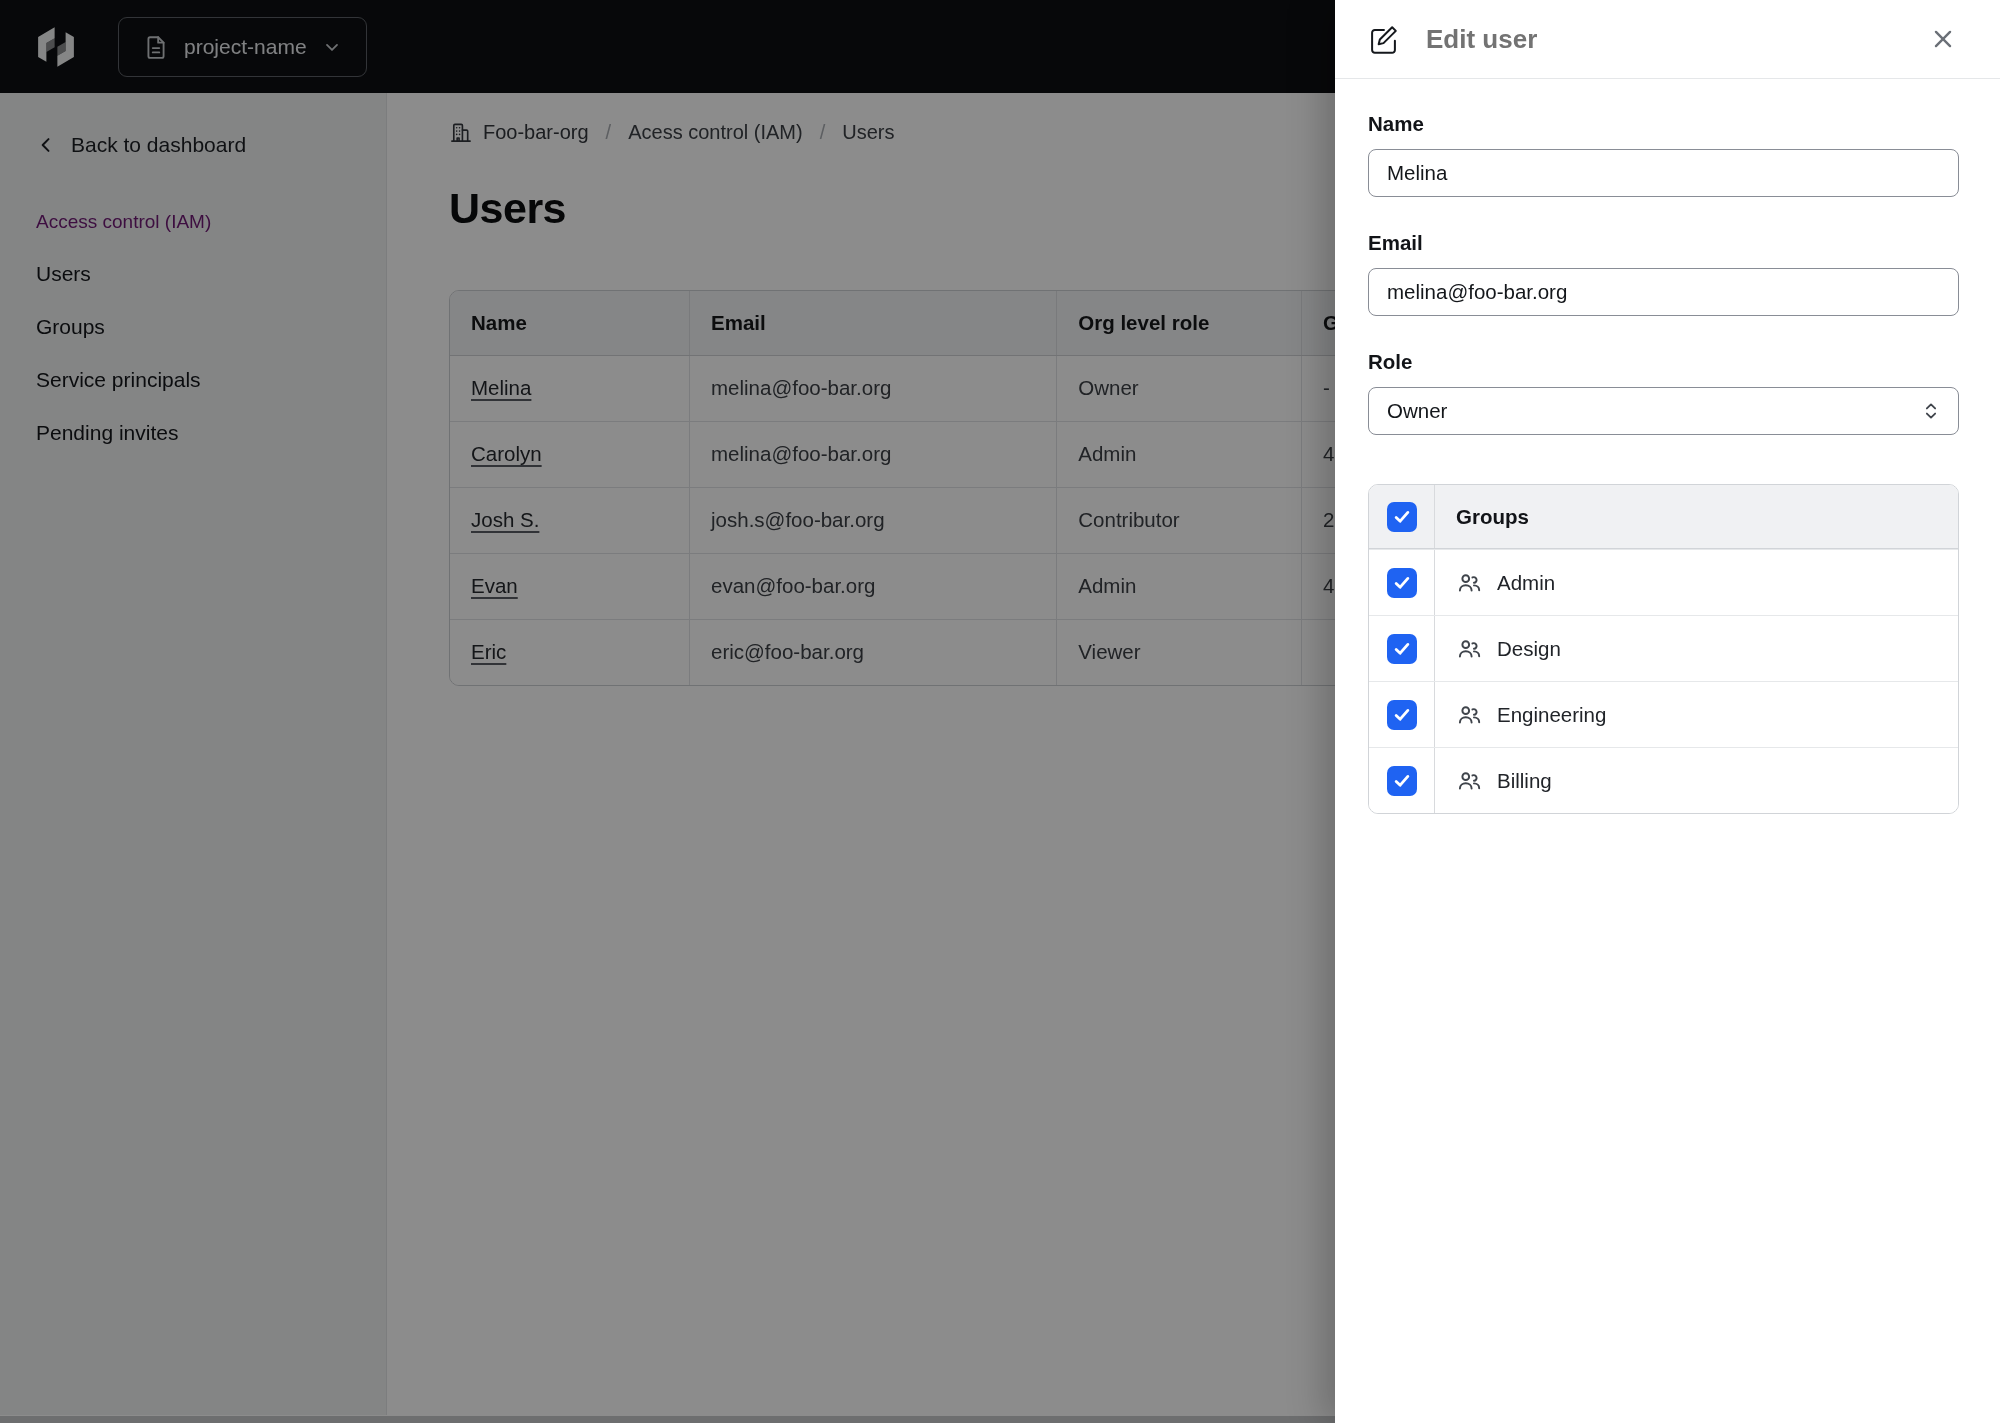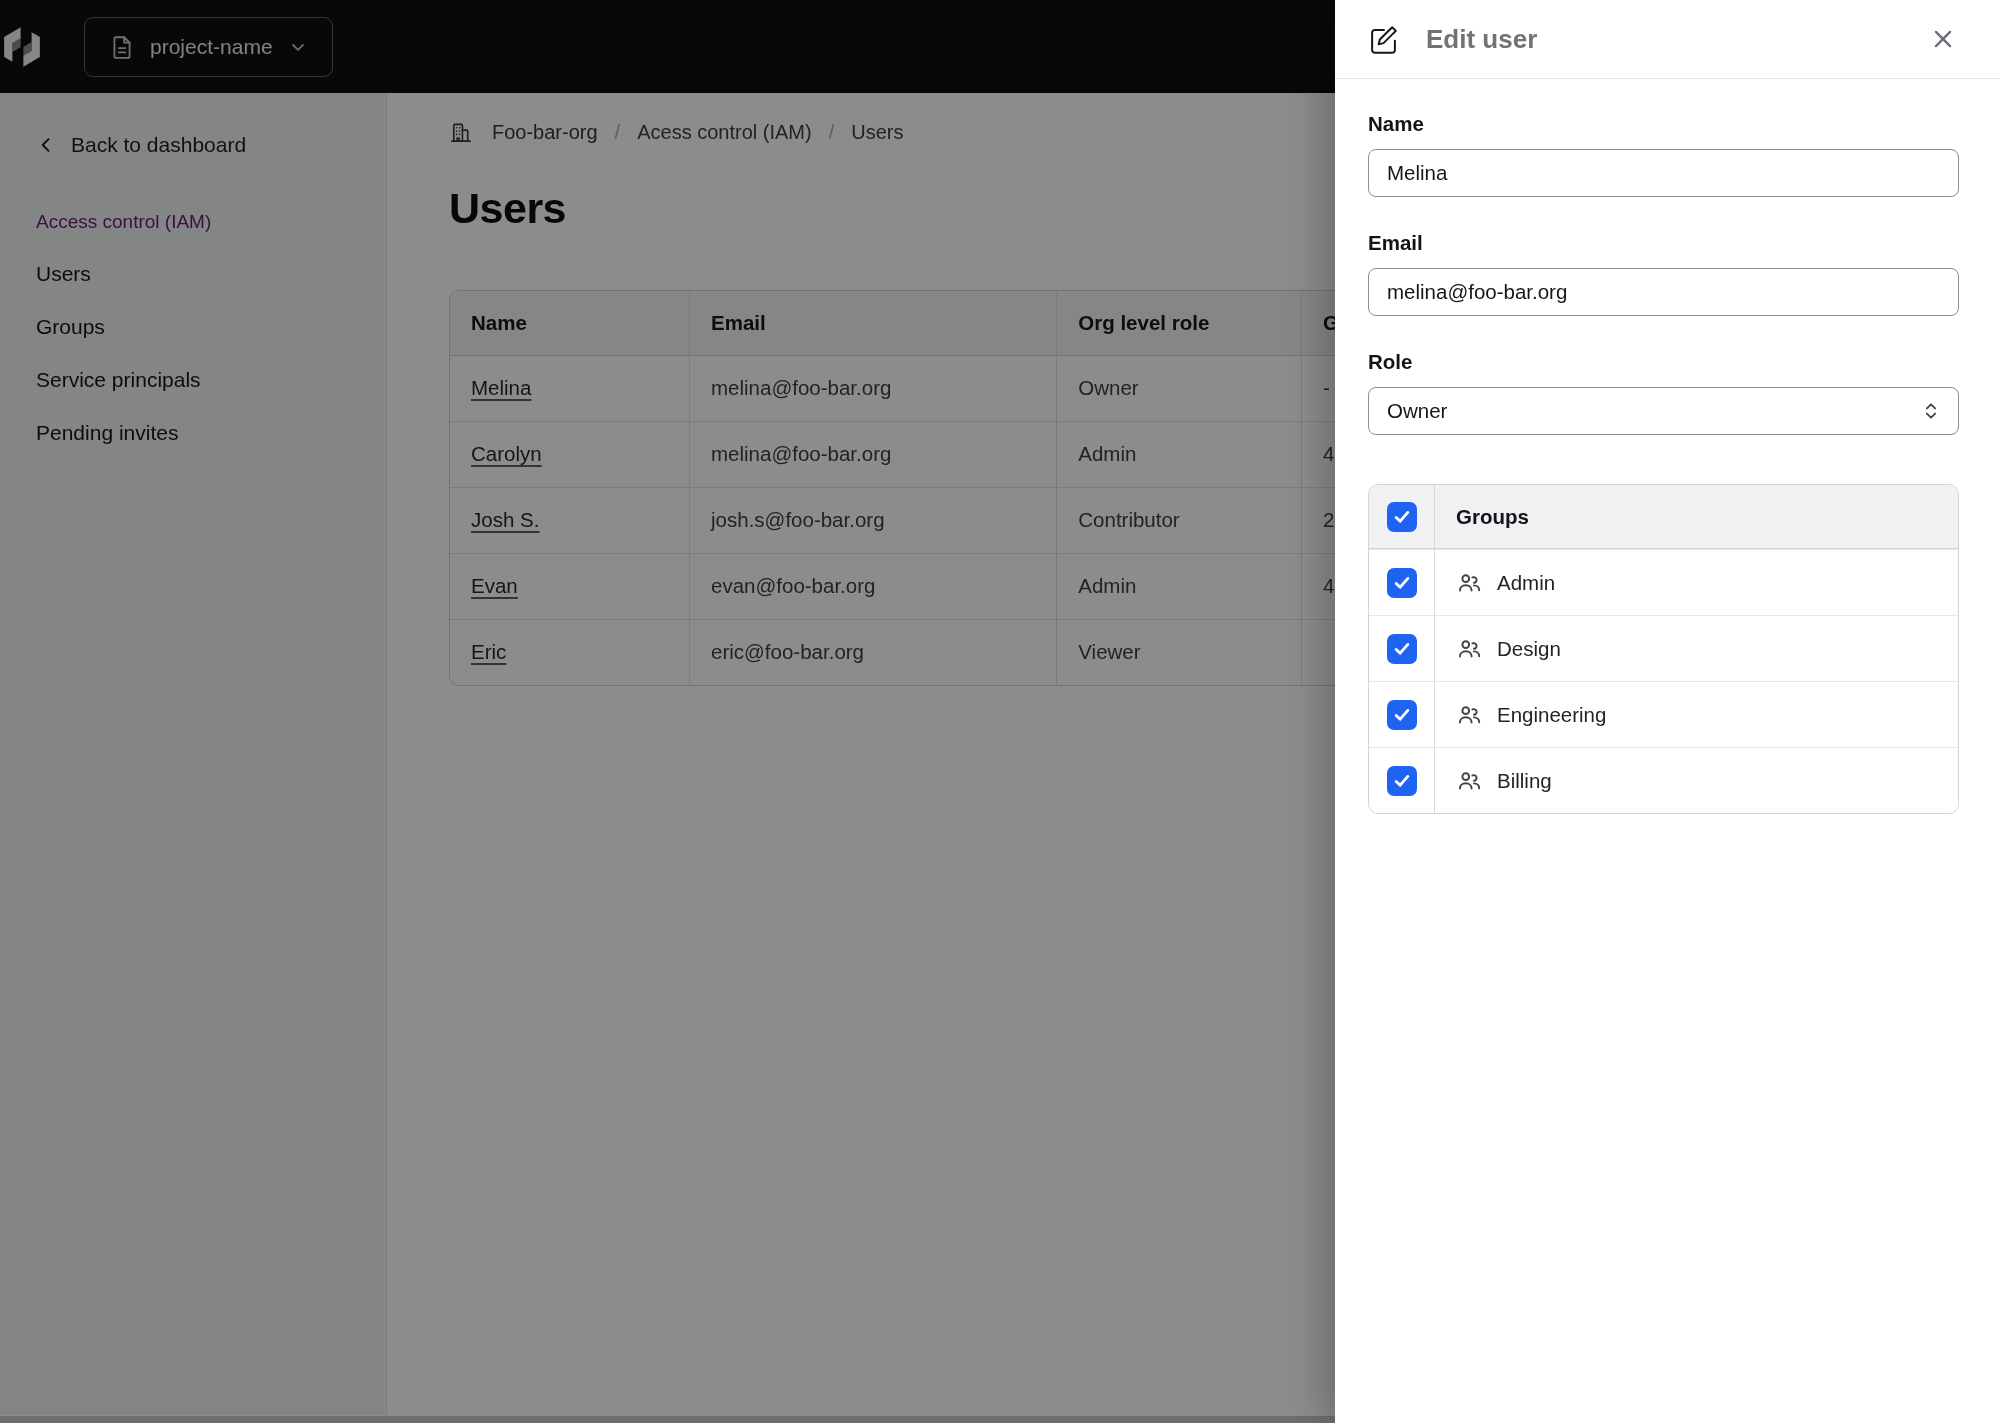--- a/index.html
+++ b/index.html
@@ -3,37 +3,37 @@
 <meta charset="utf-8">
 <style>
   html,body{margin:0;padding:0;background:#3a3a3a;}
   *{box-sizing:border-box;}
   .app{
     position:relative;width:2000px;height:1423px;overflow:hidden;background:#fff;
     font-family:"Liberation Sans","DejaVu Sans",sans-serif;color:#15181c;
   }
   
   .topbar{position:absolute;left:0;top:0;width:2000px;height:93px;background:#0e1013;
-    display:flex;align-items:center;z-index:5;}
+    display:flex;align-items:center;padding-left:34px;z-index:5;}
   .logo{width:44px;height:44px;display:block;flex:none;}
   .project-btn{margin-left:40px;height:60px;padding:0 24px;border:1.5px solid #5c6066;border-radius:9px;
     display:flex;align-items:center;gap:15px;color:#e9ebee;font-size:21px;font-weight:500;background:transparent;cursor:pointer;}
   .project-btn svg{flex:none;}
   
   .sidebar{position:absolute;left:0;top:93px;width:387px;height:1322px;background:#f1f2f3;
     border-right:1px solid #e2e4e6;padding:32px 24px 0 36px;z-index:1;}
   .back-link{display:flex;align-items:center;gap:15px;height:40px;font-size:21px;font-weight:500;color:#1c1f24;cursor:pointer;}
   .section-label{margin-top:46px;font-size:19px;color:#701a75;}
   .nav{list-style:none;margin:14px 0 0;padding:0;}
   .nav li{height:53px;display:flex;align-items:center;font-size:21px;color:#14171b;cursor:pointer;}
   
   .main{position:absolute;left:387px;top:93px;width:1613px;height:1330px;background:#ffffff;
     padding:28px 0 0 62px;z-index:1;}
   .breadcrumb{display:flex;align-items:center;gap:17px;font-size:20px;color:#3c4046;}
-  .crumb{display:flex;align-items:flex-end;gap:20px;}
+  .crumb{display:flex;align-items:flex-end;gap:11px;}
   .crumb.first{font-weight:500;color:#33373d;}
   .crumb-sep{color:#a9adb2;}
   .page-title{margin:40px 0 0;font-size:43px;font-weight:700;letter-spacing:-0.5px;color:#0c0e10;}
   .table-card{margin-top:57px;width:1092px;border:1px solid #cdd0d4;border-radius:10px;overflow:hidden;background:#fff;}
   table.users{border-collapse:collapse;width:100%;}
   table.users th{height:64px;background:#f3f4f6;text-align:left;padding:0 21px;font-size:20.5px;font-weight:700;
     color:#16181b;border-bottom:1px solid #cfd2d5;border-right:1px solid #dddfe2;}
   table.users td{height:66px;padding:0 21px;font-size:20.5px;color:#3c4046;
     border-bottom:1px solid #e0e2e5;border-right:1px solid #e0e2e5;background:#fff;}
   table.users th:last-child,table.users td:last-child{border-right:none;}

